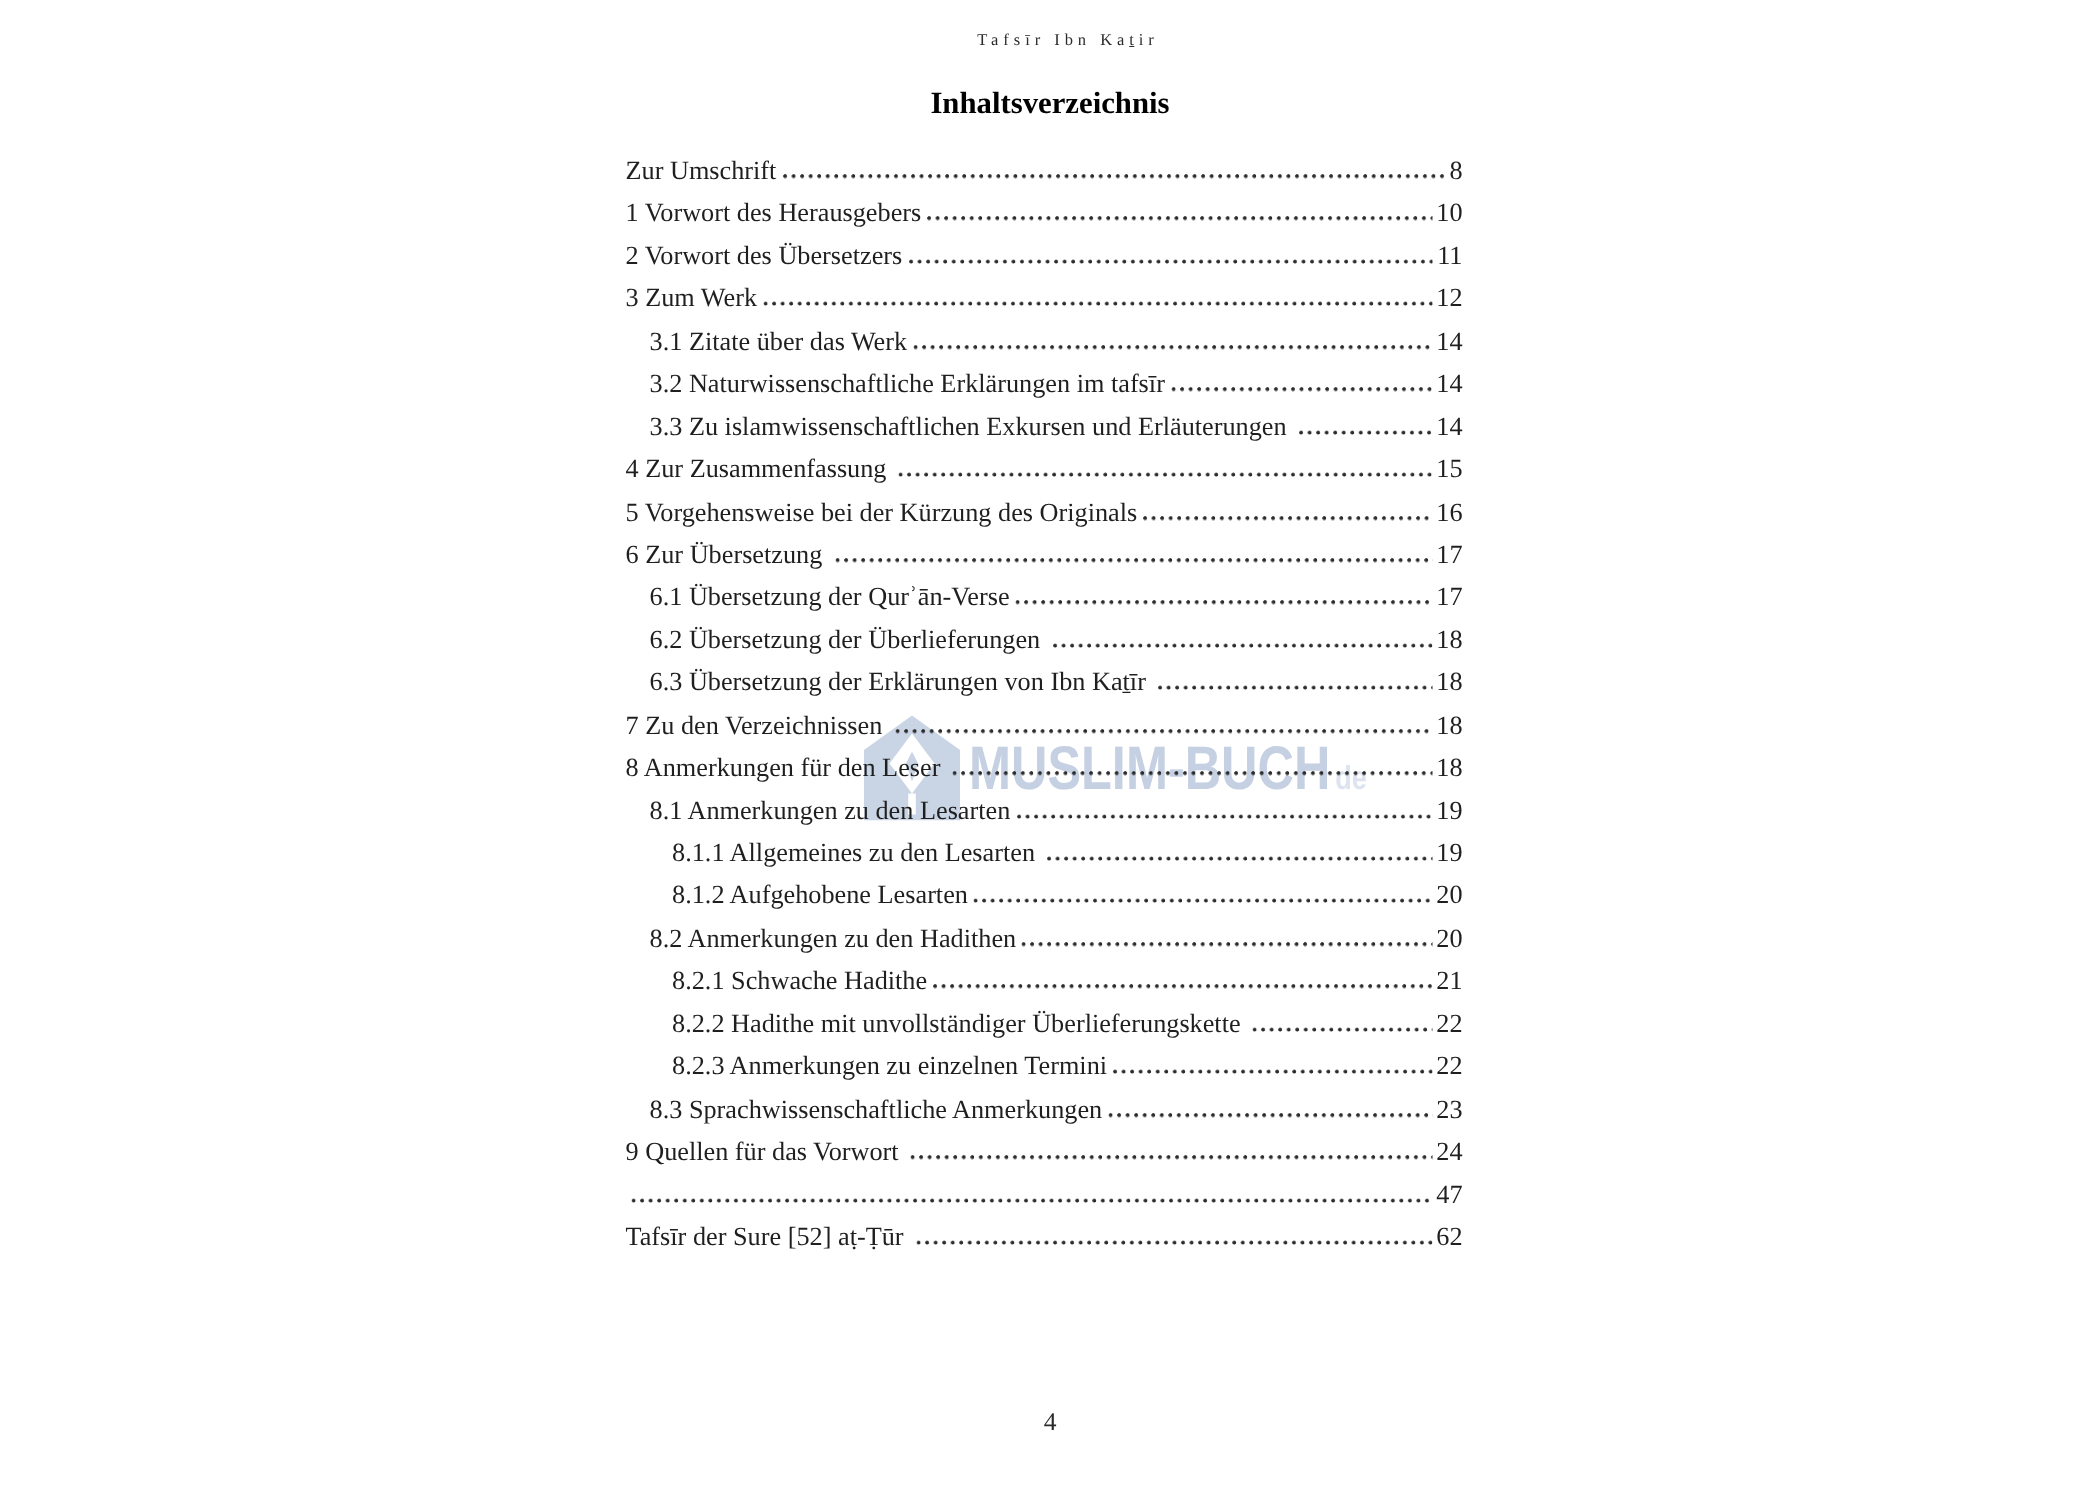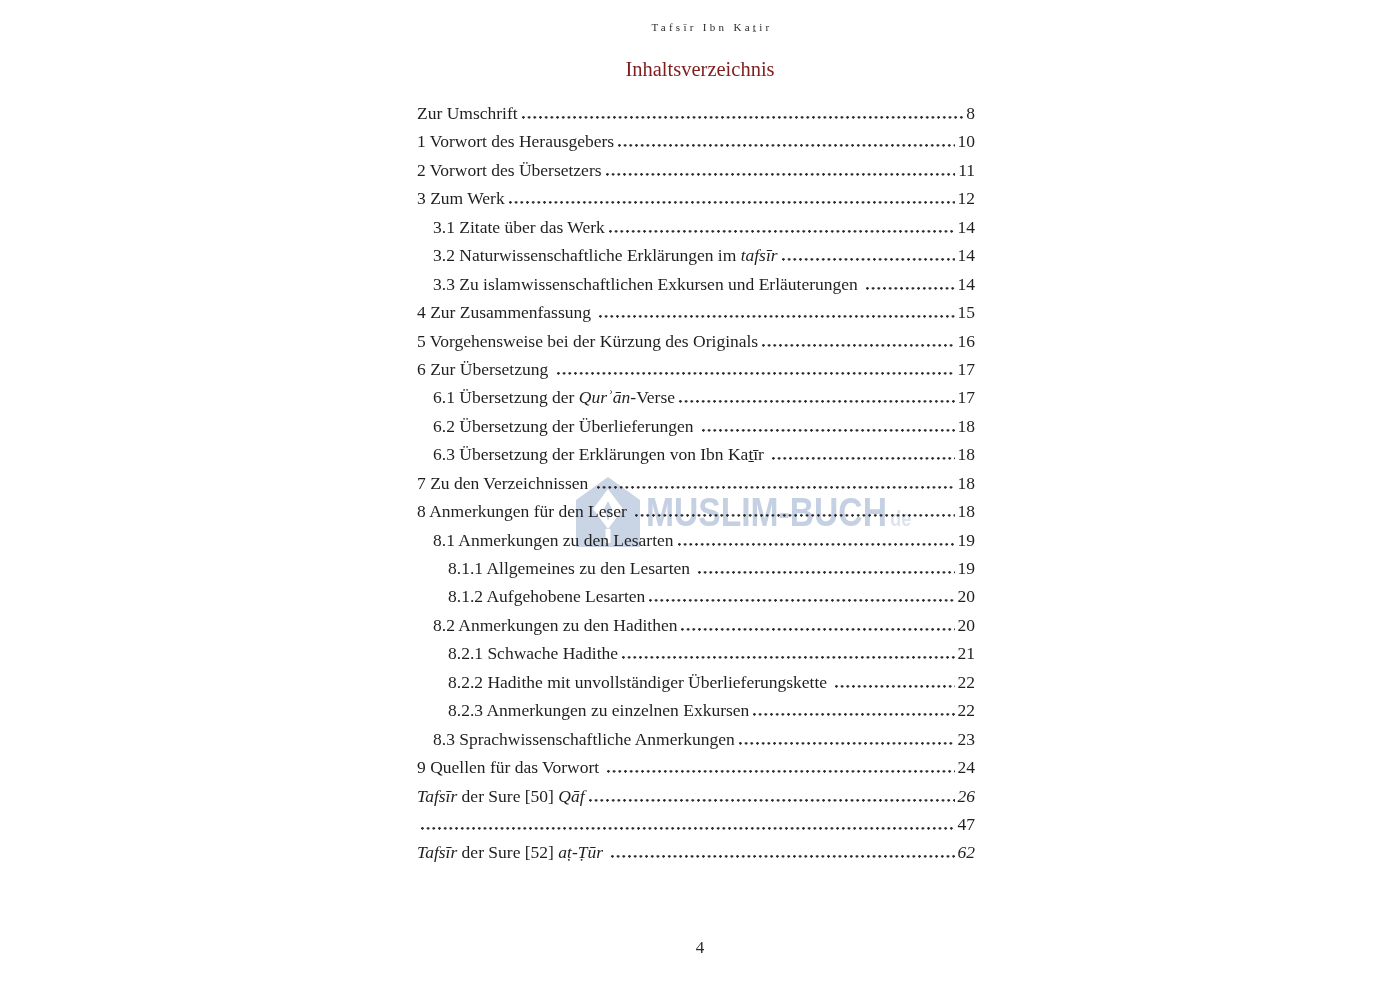--- a/index.html
+++ b/index.html
@@ -15,39 +15,39 @@
     position: absolute; top: 21px; left: 12px; width: 100%;
     text-align: center;
     font-size: 11px;
     letter-spacing: 0.30em;
     color: #2b2b2b;
     z-index: 2;
   }
   .doc-title {
     position: absolute; top: 58px; left: 0; width: 100%;
     text-align: center;
-    font-weight: normal;
+    font-weight: bold;
     font-size: 20.5px;
-    color: #7f1d1d;
+    color: #000000;
     z-index: 2;
   }
   .toc {
     position: absolute; left: 417px; top: 103px; width: 558px;
     font-size: 17.5px;
     z-index: 2;
   }
   .toc-row {
     display: flex;
     align-items: baseline;
     height: 28.45px;
   }
   .toc-row.lvl1 { padding-left: 16px; }
   .toc-row.lvl2 { padding-left: 31px; justify-content: center; }
   .toc-label { white-space: pre; }
-  .it { font-style: italic; }
+  .it { }
   .leader {
     flex: 1;
     height: 3px;
     margin: 0 3px 0 4px;
     background-image: radial-gradient(circle at 1.4px 1.4px, #2c2c2c 1.05px, transparent 1.5px);
     background-size: 5.7px 3px;
     background-repeat: repeat-x;
     background-position: left bottom;
   }
   .pagenum { white-space: pre; }
@@ -204,40 +204,35 @@
       <span class="toc-label"><span>8.2.1 Schwache Hadithe</span></span>
       <span class="leader"></span>
       <span class="pagenum">21</span>
     </div>
     <div class="toc-row lvl2">
       <span class="toc-label"><span>8.2.2 Hadithe mit unvollständiger Überlieferungskette </span></span>
       <span class="leader"></span>
       <span class="pagenum">22</span>
     </div>
     <div class="toc-row lvl2">
-      <span class="toc-label"><span>8.2.3 Anmerkungen zu einzelnen Exkursen</span></span>
+      <span class="toc-label"><span>8.2.3 Anmerkungen zu einzelnen Termini</span></span>
       <span class="leader"></span>
       <span class="pagenum">22</span>
     </div>
     <div class="toc-row lvl1">
       <span class="toc-label"><span>8.3 Sprachwissenschaftliche Anmerkungen</span></span>
       <span class="leader"></span>
       <span class="pagenum">23</span>
     </div>
     <div class="toc-row lvl0">
       <span class="toc-label"><span>9 Quellen für das Vorwort </span></span>
       <span class="leader"></span>
       <span class="pagenum">24</span>
     </div>
     <div class="toc-row lvl0">
-      <span class="toc-label"><span class="it">Tafsīr</span><span> der Sure [50] </span><span class="it">Qāf</span></span>
-      <span class="leader"></span>
-      <span class="pagenum it">26</span>
-    </div>
-    <div class="toc-row lvl0">
       <span class="leader"></span>
       <span class="pagenum">47</span>
     </div>
     <div class="toc-row lvl0">
       <span class="toc-label"><span class="it">Tafsīr</span><span> der Sure [52] </span><span class="it">aṭ-Ṭūr</span><span> </span></span>
       <span class="leader"></span>
       <span class="pagenum it">62</span>
     </div>
   </div>
 

